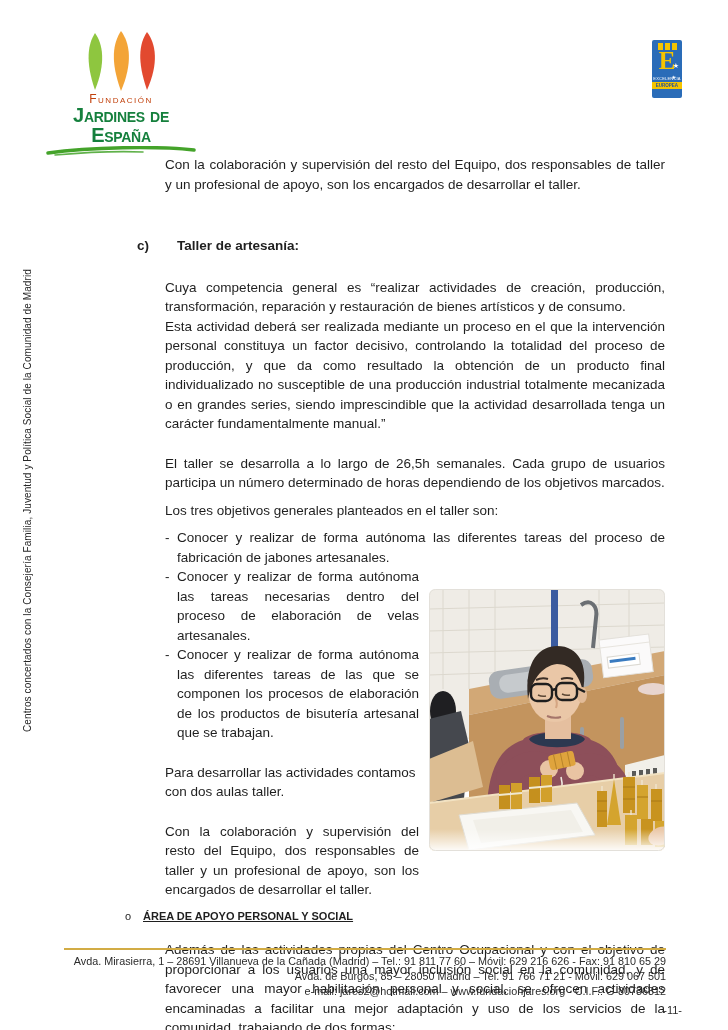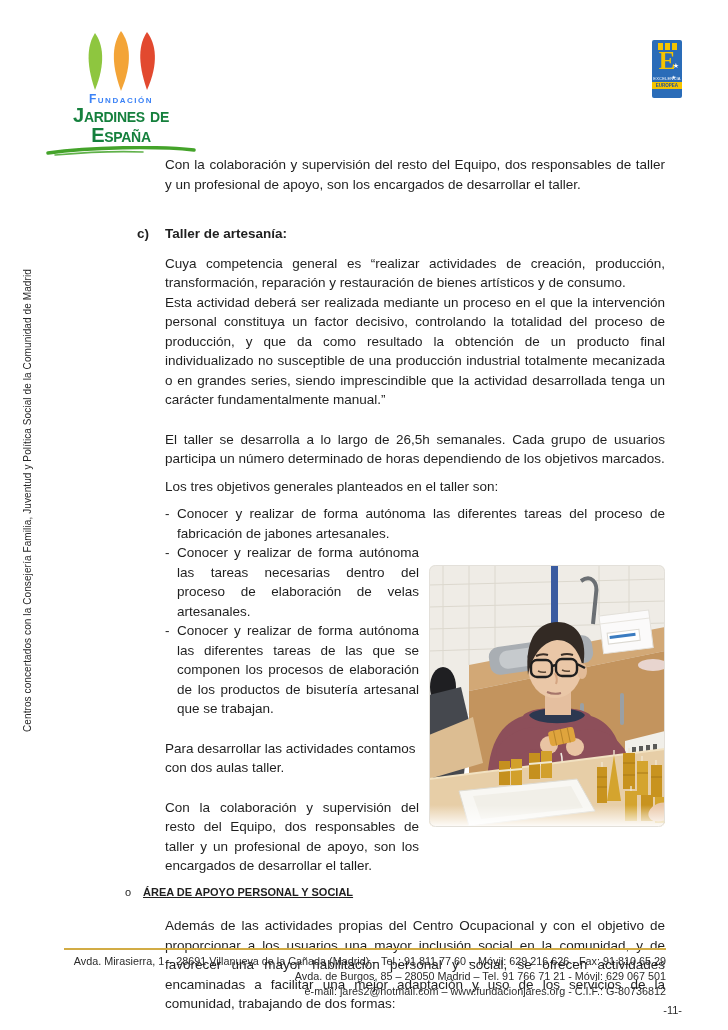--- a/index.html
+++ b/index.html
@@ -3,21 +3,21 @@
 <meta charset="utf-8">
 <style>
   html,body{margin:0;padding:0;background:#ffffff;}
   .page{
     position:relative;width:728px;height:1030px;background:#ffffff;overflow:hidden;
     font-family:"Liberation Sans",sans-serif;color:#1f1f1f;
   }
   
   .logo{position:absolute;left:42px;top:30px;width:158px;text-align:center;}
   .logo-trees{display:block;margin:0 auto;}
-  .logo-l1{color:#3b82f6;font-weight:bold;font-size:12px;font-variant:small-caps;letter-spacing:1.5px;line-height:12px;margin-top:1px;}
+  .logo-l1{color:#c2410c;font-weight:normal;font-size:12px;font-variant:small-caps;letter-spacing:1.5px;line-height:12px;margin-top:1px;}
   .logo-l2{color:#15803d;font-weight:bold;font-size:20px;font-variant:small-caps;letter-spacing:-0.3px;line-height:20px;}
   .logo-swoosh{display:block;margin:1px auto 0;}
   
   .eu-badge{position:absolute;right:46px;top:40px;width:30px;height:58px;background:#2a6cb8;border-radius:2px;text-align:center;overflow:hidden;}
   .eu-crown{display:flex;justify-content:center;gap:2px;margin-top:3px;}
   .eu-crown span{width:5px;height:7px;background:#f5c400;display:block;}
   .eu-letter{font-family:"Liberation Serif",serif;color:#f5c400;font-size:25px;font-weight:bold;line-height:24px;margin-top:-1px;}
   .eu-star{position:absolute;color:#ffffff;font-size:7px;line-height:7px;}
   .eu-star.s1{right:3px;top:22px;}
   .eu-star.s2{right:6px;top:34px;font-size:5px;}
@@ -32,21 +32,21 @@
   
   .content{position:absolute;left:165px;top:155px;width:500px;font-size:13.5px;line-height:19.5px;}
   .para{margin:0;}
   .jt{text-align:justify;}
   .mt14{margin-top:14px;}
   .mt16{margin-top:8px;}
   .mt20{margin-top:20px;}
   .hrow{display:flex;align-items:baseline;}
   .sec-c{margin-top:30px;margin-left:-28px;font-weight:bold;}
   .marker-c{flex:0 0 28px;}
-  .sec-title{margin:0;font-size:13.5px;font-weight:bold;line-height:19.5px;}
+  .sec-title{margin:12px;font-size:13.5px;font-weight:bold;line-height:19.5px;}
   .p1a{margin-top:10px;}
   .bullet{display:flex;}
   .dash{flex:0 0 12px;}
   .btext{flex:1;line-height:19.5px;}
   .two-col{display:flex;gap:10px;}
   .col-left{width:254px;}
   .photo{margin:22px 0 0 0;width:236px;height:262px;}
   .area{margin-top:6px;margin-left:-40px;}
   .marker-o{flex:0 0 18px;font-size:11px;}
   .area-title{margin:0;font-size:11px;font-weight:bold;line-height:20px;text-decoration:underline;}

